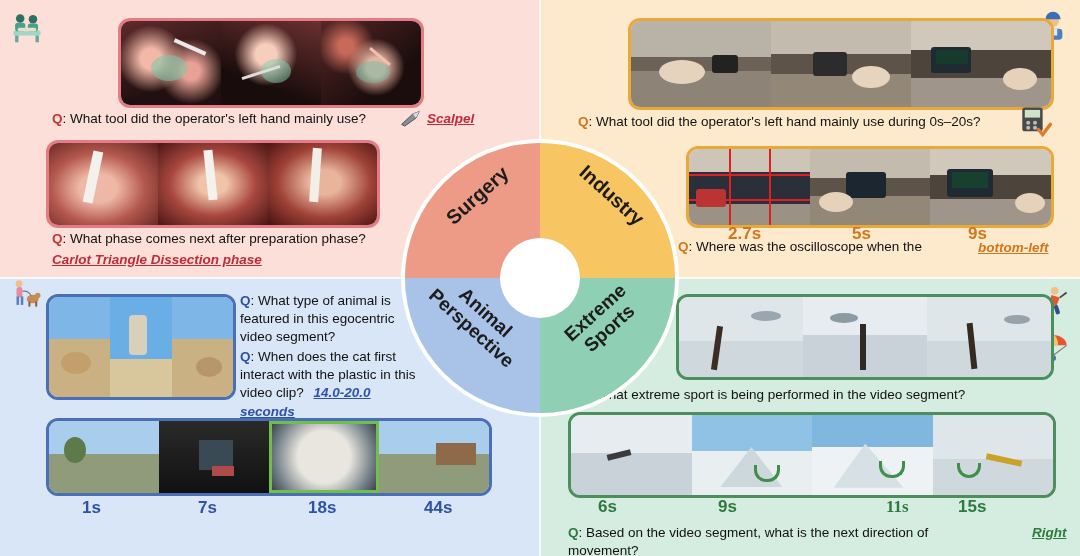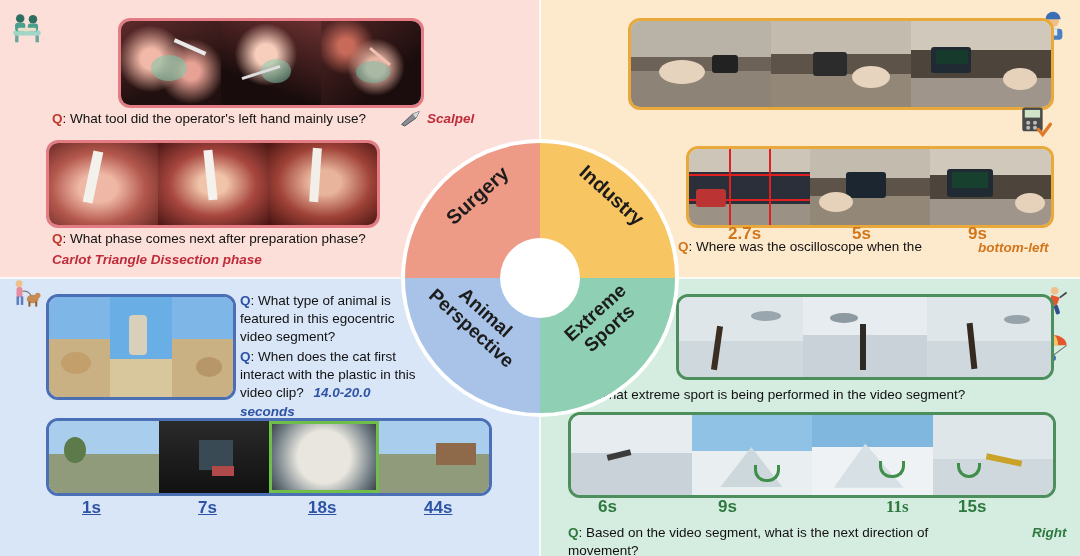--- a/index.html
+++ b/index.html
@@ -51,35 +51,35 @@
   .strip{position:absolute;display:flex;border-radius:12px;overflow:hidden;}
   .strip .fr{flex:1;position:relative;overflow:hidden;}
   .strip.b-pink{border:3px solid #e47c86;}
   .strip.b-yellow{border:3px solid #e8a93a;}
   .strip.b-blue{border:3px solid #4a6fb5;}
   .strip.b-green{border:3px solid #4d8f5c;}
 
   
   .q{position:absolute;font-size:13.5px;color:#111;line-height:1.35;}
   .q b{font-weight:bold;}
-  .ans{font-weight:bold;font-style:italic;}
+  .ans{font-weight:bold;font-style:italic;text-decoration:underline;}
   .ans.pink{color:#c02b3a;}
   .ans.orange{color:#d2761b;}
   .ans.blue{color:#2f53a4;}
   .ans.green{color:#2d7a3e;}
 
   .qlabel-pink{color:#c0392b;font-weight:bold;}
   .qlabel-orange{color:#d2761b;font-weight:bold;}
   .qlabel-blue{color:#2f53a4;font-weight:bold;}
   .qlabel-green{color:#2d7a3e;font-weight:bold;}
 
   
   .ts{position:absolute;font-size:17px;font-weight:bold;}
   .ts.orange{color:#d2761b;}
-  .ts.blue{color:#2f53a4;text-decoration:underline;}
+  .ts.blue{color:#2f53a4;}
   .ts.green{color:#2d7a3e;}
 
   
   .cicon{position:absolute;width:34px;height:34px;}
 
   
   .f-surg1{background:
       radial-gradient(circle at 30% 45%, #f2b9a8 0 12%, rgba(0,0,0,0) 40%),
       radial-gradient(circle at 70% 60%, #e8a295 0 10%, rgba(0,0,0,0) 38%),
       linear-gradient(160deg,#5e2a2b,#20100f 70%);}
@@ -218,20 +218,23 @@
       <div style="position:absolute;left:30%;top:36%;width:34px;height:24px;background:#2c2c2c;border-radius:3px;"></div>
       <div class="blob" style="left:58%;top:52%;width:38px;height:22px;background:#e7d4be;"></div>
     </div>
     <div class="fr f-bench3">
       <div style="position:absolute;left:14%;top:30%;width:40px;height:26px;background:#1f2a33;border-radius:3px;"></div>
       <div style="position:absolute;left:18%;top:34%;width:32px;height:14px;background:#163a2b;"></div>
       <div class="blob" style="left:66%;top:55%;width:34px;height:22px;background:#e6d2bb;"></div>
     </div>
   </div>
 
+  <div class="q" style="left:578px;top:113px;width:430px;">
+    <b class="qlabel-orange">Q</b><span>: What tool did the operator's left hand mainly use during 0s–20s?</span>
+  </div>
   <svg style="position:absolute;left:1018px;top:104px;width:34px;height:34px;" viewBox="0 0 40 40">
     <rect x="5" y="4" width="24" height="28" rx="3" fill="#4a4a4a"></rect>
     <rect x="8" y="7" width="18" height="9" fill="#cfe3c6"></rect>
     <circle cx="12" cy="22" r="2.4" fill="#bbb"></circle>
       <circle cx="20" cy="22" r="2.4" fill="#bbb"></circle>
     <circle cx="12" cy="28" r="2.4" fill="#bbb"></circle>
       <circle cx="20" cy="28" r="2.4" fill="#bbb"></circle>
     <path d="M24 30 l5 6 l9 -12" stroke="#e07b2a" stroke-width="4" fill="none" stroke-linecap="round"></path>
   </svg>
 

